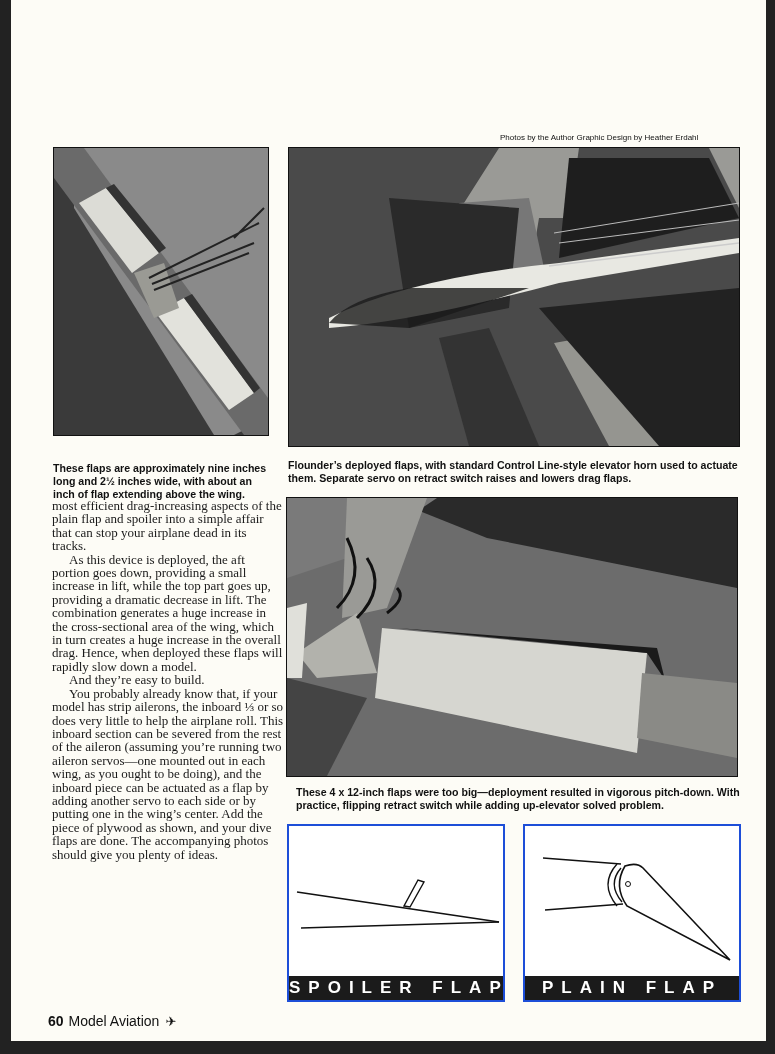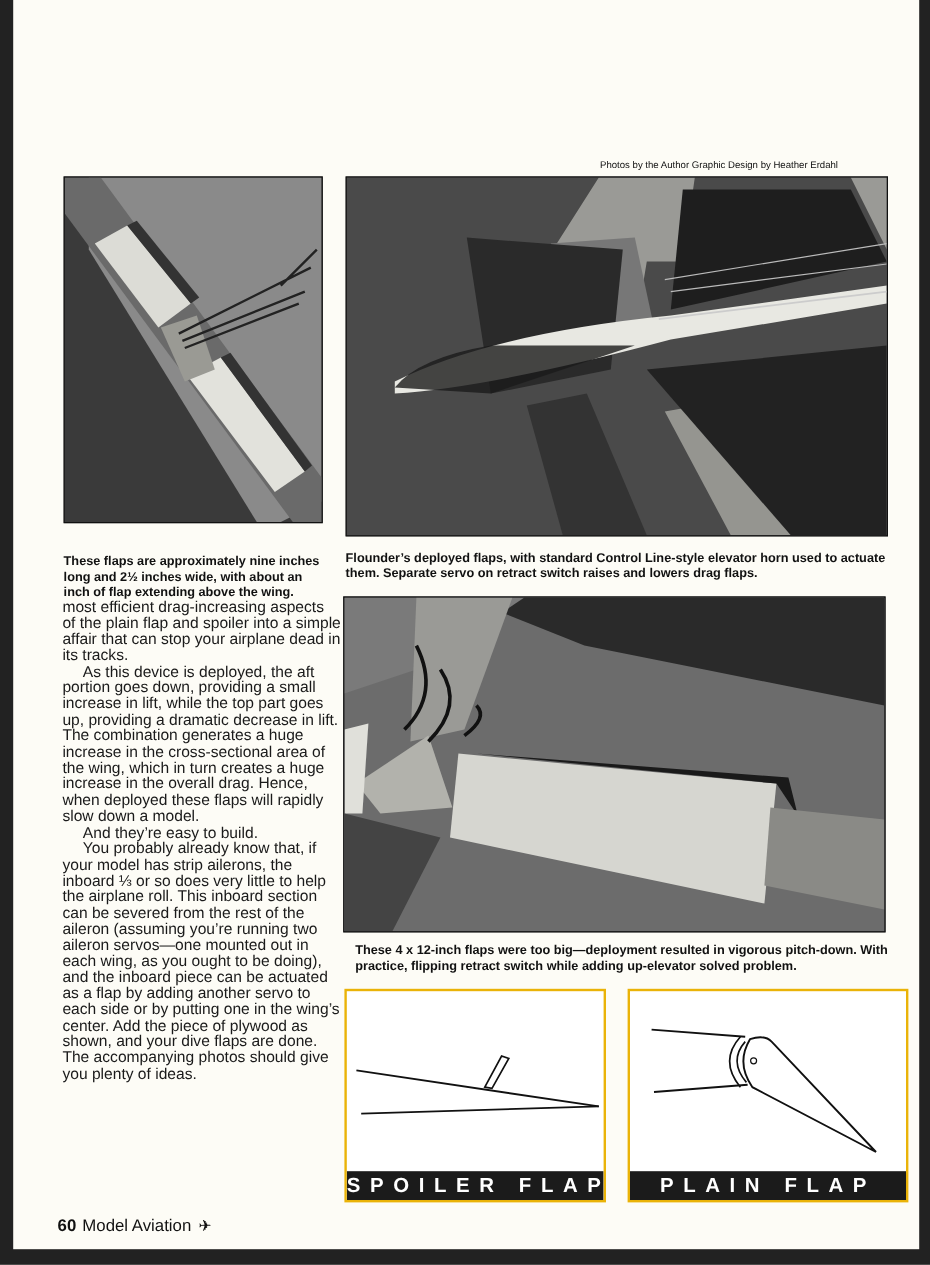--- a/index.html
+++ b/index.html
@@ -21,27 +21,27 @@
       position: absolute; border: 1px solid #111; overflow: hidden; background: #555;
     }
     .photo svg { display: block; width: 100%; height: 100%; }
     .caption {
       position: absolute;
       font-family: "Liberation Sans", sans-serif; font-weight: bold;
       font-size: 10.6px; line-height: 12.8px; color: #111;
     }
     .body-text {
       position: absolute; left: 52px; top: 499px; width: 232px;
-      font-family: Liberation Sans, sans-serif; font-size: 13px; line-height: 13.4px;
+      font-family: Liberation Serif, serif; font-size: 13px; line-height: 13.4px;
       color: #1a1a1a;
     }
     .body-text p { margin: 0; }
     .body-text p.indent { text-indent: 17px; }
     .diagram {
-      position: absolute; border: 2px solid #eab308; background: #fff; overflow: hidden;
+      position: absolute; border: 2px solid #1d4ed8; background: #fff; overflow: hidden;
     }
     .diagram svg { position: absolute; left: 0; top: 0; }
     .diagram-label {
       position: absolute; left: 0; right: 0; bottom: 0; height: 24px;
       background: #1b1b1b; color: #fff;
       font-family: "Liberation Sans", sans-serif; font-weight: bold;
       font-size: 17px; letter-spacing: 8px; line-height: 24px;
       text-align: center; white-space: nowrap;
     }
     .folio {
@@ -119,21 +119,21 @@
 
 <div class="diagram" style="left:287px; top:824px; width:214px; height:174px;">
   <svg width="214" height="150" viewBox="0 0 214 150">
     <line x1="8" y1="66" x2="210" y2="96" stroke="#111" stroke-width="1.6"></line>
     <line x1="12" y1="102" x2="210" y2="96" stroke="#111" stroke-width="1.6"></line>
     <polygon points="115,80 121,81 135,56 129,54" fill="#fff" stroke="#111" stroke-width="1.4"></polygon>
   </svg>
   <div class="diagram-label">SPOILER FLAP</div>
 </div>
 
-<div class="diagram" style="left:523px; top:824px; width:214px; height:174px;padding-left:16px;">
+<div class="diagram" style="left:523px; top:824px; width:214px; height:174px;">
   <svg width="214" height="150" viewBox="0 0 214 150">
     <line x1="18" y1="32" x2="96" y2="38" stroke="#111" stroke-width="1.6"></line>
     <line x1="20" y1="84" x2="98" y2="78" stroke="#111" stroke-width="1.6"></line>
     <path d="M92,38 Q74,58 92,80" fill="none" stroke="#111" stroke-width="1.4"></path>
     <path d="M96,42 Q82,58 97,76" fill="none" stroke="#111" stroke-width="1.4"></path>
     <path d="M100,40 Q112,36 118,42 L205,134 L102,80 Q88,60 100,40 Z" fill="#fff" stroke="#111" stroke-width="1.6"></path>
     <circle cx="103" cy="58" r="2.5" fill="#fff" stroke="#111" stroke-width="1"></circle>
   </svg>
   <div class="diagram-label">PLAIN FLAP</div>
 </div>

